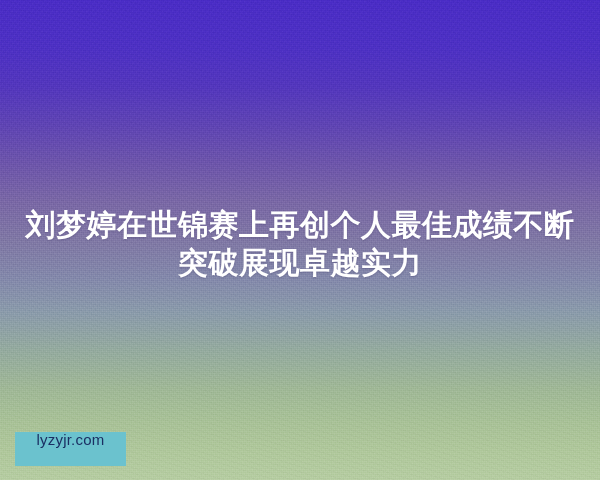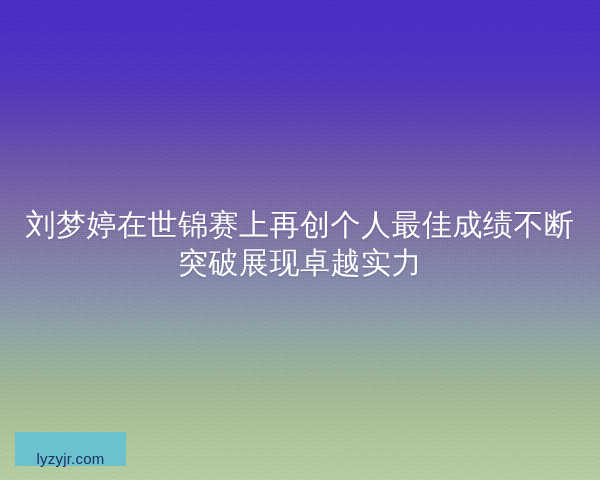--- a/index.html
+++ b/index.html
@@ -71,38 +71,38 @@
   
   #headline {
     position: absolute;
     left: 0;
     right: 0;
     top: 206px;
     text-align: center;
     color: #ffffff;
     font-size: 30px;
     line-height: 38px;
-    font-weight: 400;
+    font-weight: 700;
     letter-spacing: 0.5px;
     padding: 0 18px;
     box-sizing: border-box;
     text-shadow: 0 1px 2px rgba(40,30,80,0.25);
     white-space: pre-line;
   }
 
   
   #watermark {
     position: absolute;
     left: 15px;
     top: 432px;
     width: 111px;
     height: 34px;
     background: #6bc2ce;
     display: flex;
-    align-items: flex-end;
+    align-items: flex-start;
     justify-content: center;
   }
   #watermark-text {
     color: #1b2f63;
     font-size: 15px;
     line-height: 1;
     letter-spacing: 0.2px;
     font-weight: 400;
   }
 </style>

